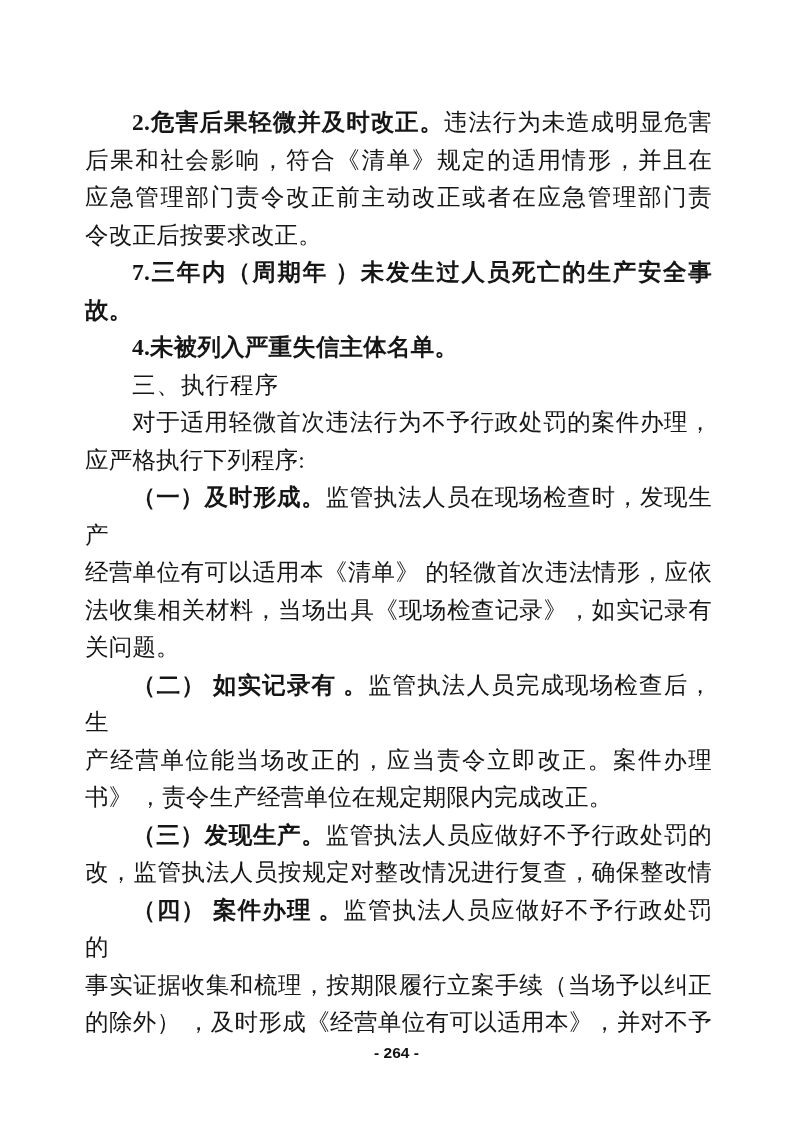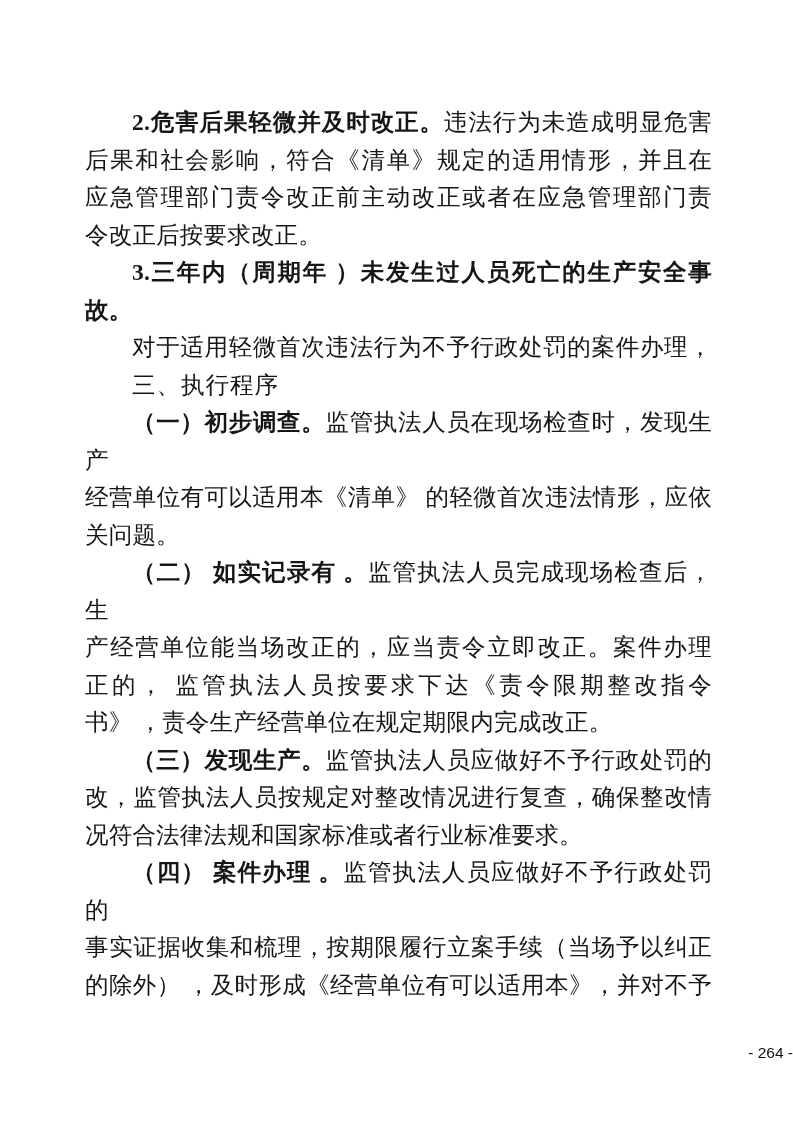--- a/index.html
+++ b/index.html
@@ -43,47 +43,49 @@
     letter-spacing: 1px;
   }
   .run-b {
     font-weight: bold;
   }
   .footer {
     position: absolute;
     left: 0;
     right: 0;
     top: 1044px;
-    text-align: right;
+    text-align: center;
     font-family: "Liberation Sans", "DejaVu Sans", sans-serif;
     font-size: 15.5px;
     color: #111111;
+    font-weight: bold;
   }
 </style>
 </head>
 <body>
 
 <div class="page">
   <div class="doc-body">
       <div class="line indent"><span class="run-b">2.危害后果轻微并及时改正。</span><span class="run-n">违法行为未造成明显危害</span></div>
       <div class="line"><span class="run-n">后果和社会影响，符合《清单》规定的适用情形，并且在</span></div>
       <div class="line"><span class="run-n">应急管理部门责令改正前主动改正或者在应急管理部门责</span></div>
       <div class="line no-flush"><span class="run-n">令改正后按要求改正。</span></div>
-      <div class="line indent"><span class="run-b">3.三年内（周期年 ）未发生过人员死亡的生产安全事</span></div>
+      <div class="line indent"><span class="run-b">7.三年内（周期年 ）未发生过人员死亡的生产安全事</span></div>
       <div class="line no-flush"><span class="run-b">故。</span></div>
+      <div class="line indent no-flush"><span class="run-b">4.未被列入严重失信主体名单。</span></div>
+      <div class="line hei indent no-flush"><span class="run-n">三、执行程序</span></div>
       <div class="line indent"><span class="run-n">对于适用轻微首次违法行为不予行政处罚的案件办理，</span></div>
-      <div class="line hei indent no-flush"><span class="run-n">三、执行程序</span></div>
-      <div class="line indent"><span class="run-b">（一）初步调查。</span><span class="run-n">监管执法人员在现场检查时，发现生产</span></div>
+      <div class="line no-flush"><span class="run-n">应严格执行下列程序:</span></div>
+      <div class="line indent"><span class="run-b">（一）及时形成。</span><span class="run-n">监管执法人员在现场检查时，发现生产</span></div>
       <div class="line"><span class="run-n">经营单位有可以适用本《清单》 的轻微首次违法情形，应依</span></div>
+      <div class="line"><span class="run-n">法收集相关材料，当场出具《现场检查记录》，如实记录有</span></div>
       <div class="line no-flush"><span class="run-n">关问题。</span></div>
       <div class="line indent"><span class="run-b">（二） 如实记录有 。</span><span class="run-n">监管执法人员完成现场检查后， 生</span></div>
       <div class="line"><span class="run-n">产经营单位能当场改正的，应当责令立即改正。案件办理</span></div>
-      <div class="line"><span class="run-n">正的， 监管执法人员按要求下达《责令限期整改指令</span></div>
       <div class="line no-flush"><span class="run-n">书》 ，责令生产经营单位在规定期限内完成改正。</span></div>
       <div class="line indent"><span class="run-b">（三）发现生产。</span><span class="run-n">监管执法人员应做好不予行政处罚的</span></div>
       <div class="line"><span class="run-n">改，监管执法人员按规定对整改情况进行复查，确保整改情</span></div>
-      <div class="line no-flush"><span class="run-n">况符合法律法规和国家标准或者行业标准要求。</span></div>
       <div class="line indent"><span class="run-b">（四） 案件办理 。</span><span class="run-n">监管执法人员应做好不予行政处罚的</span></div>
       <div class="line"><span class="run-n">事实证据收集和梳理，按期限履行立案手续（当场予以纠正</span></div>
       <div class="line"><span class="run-n">的除外） ，及时形成《经营单位有可以适用本》，并对不予</span></div>
     </div>
   <div class="footer">- 264 -</div>
 </div>
 
 </body></html>

